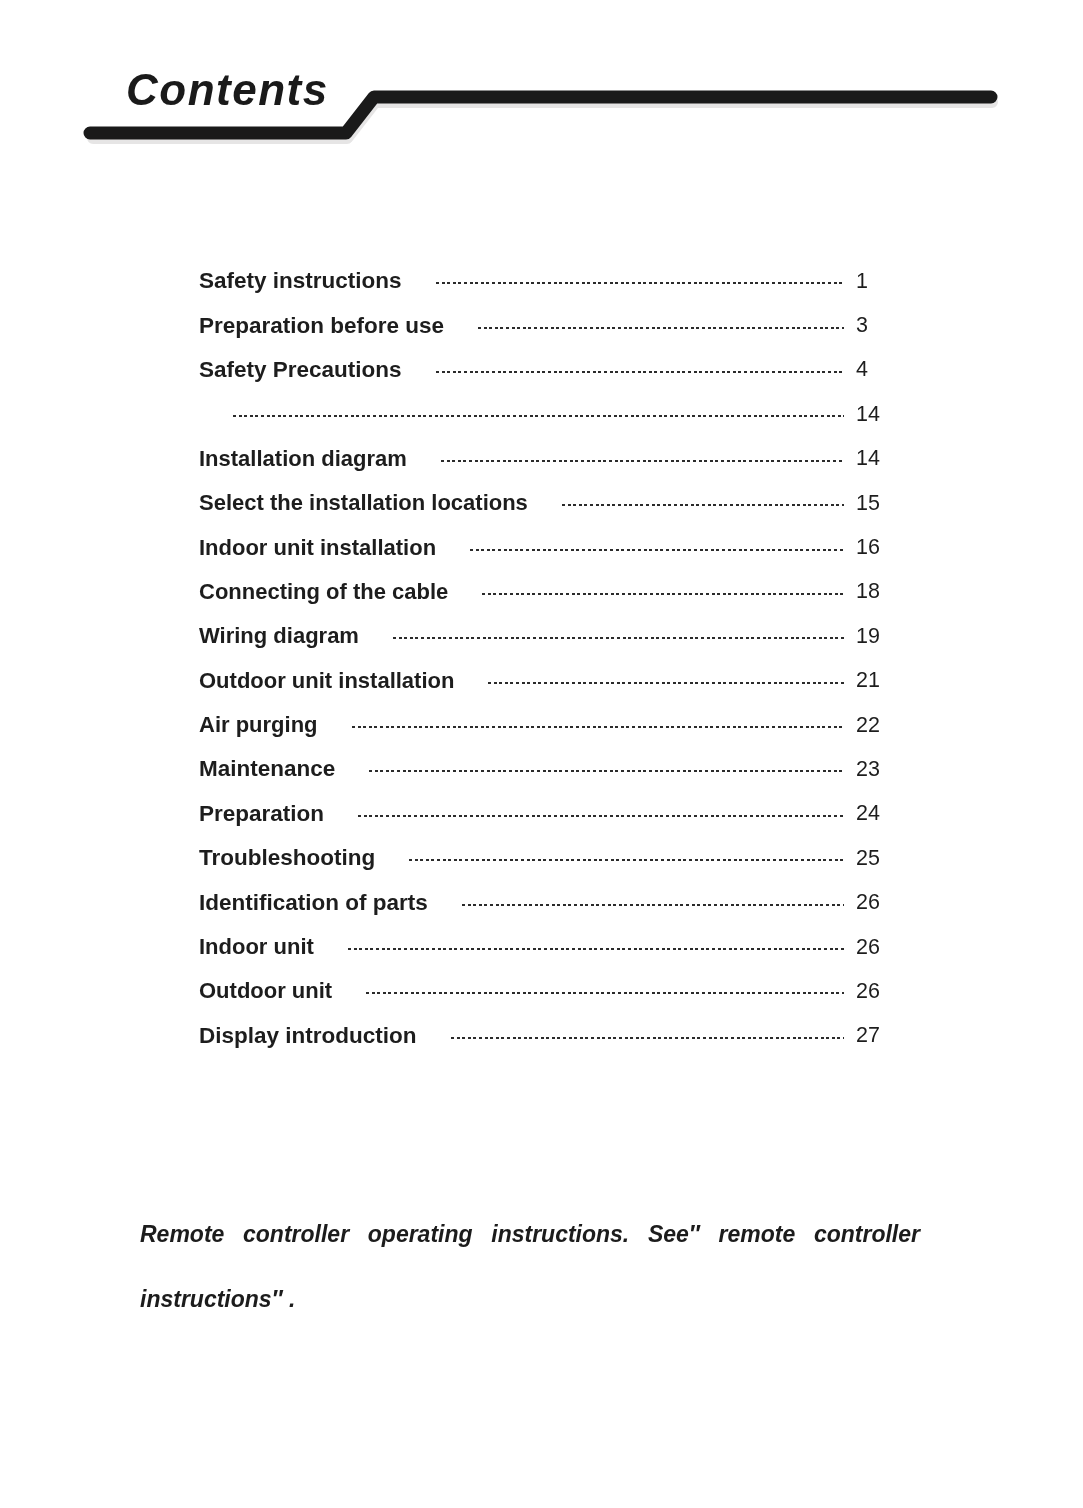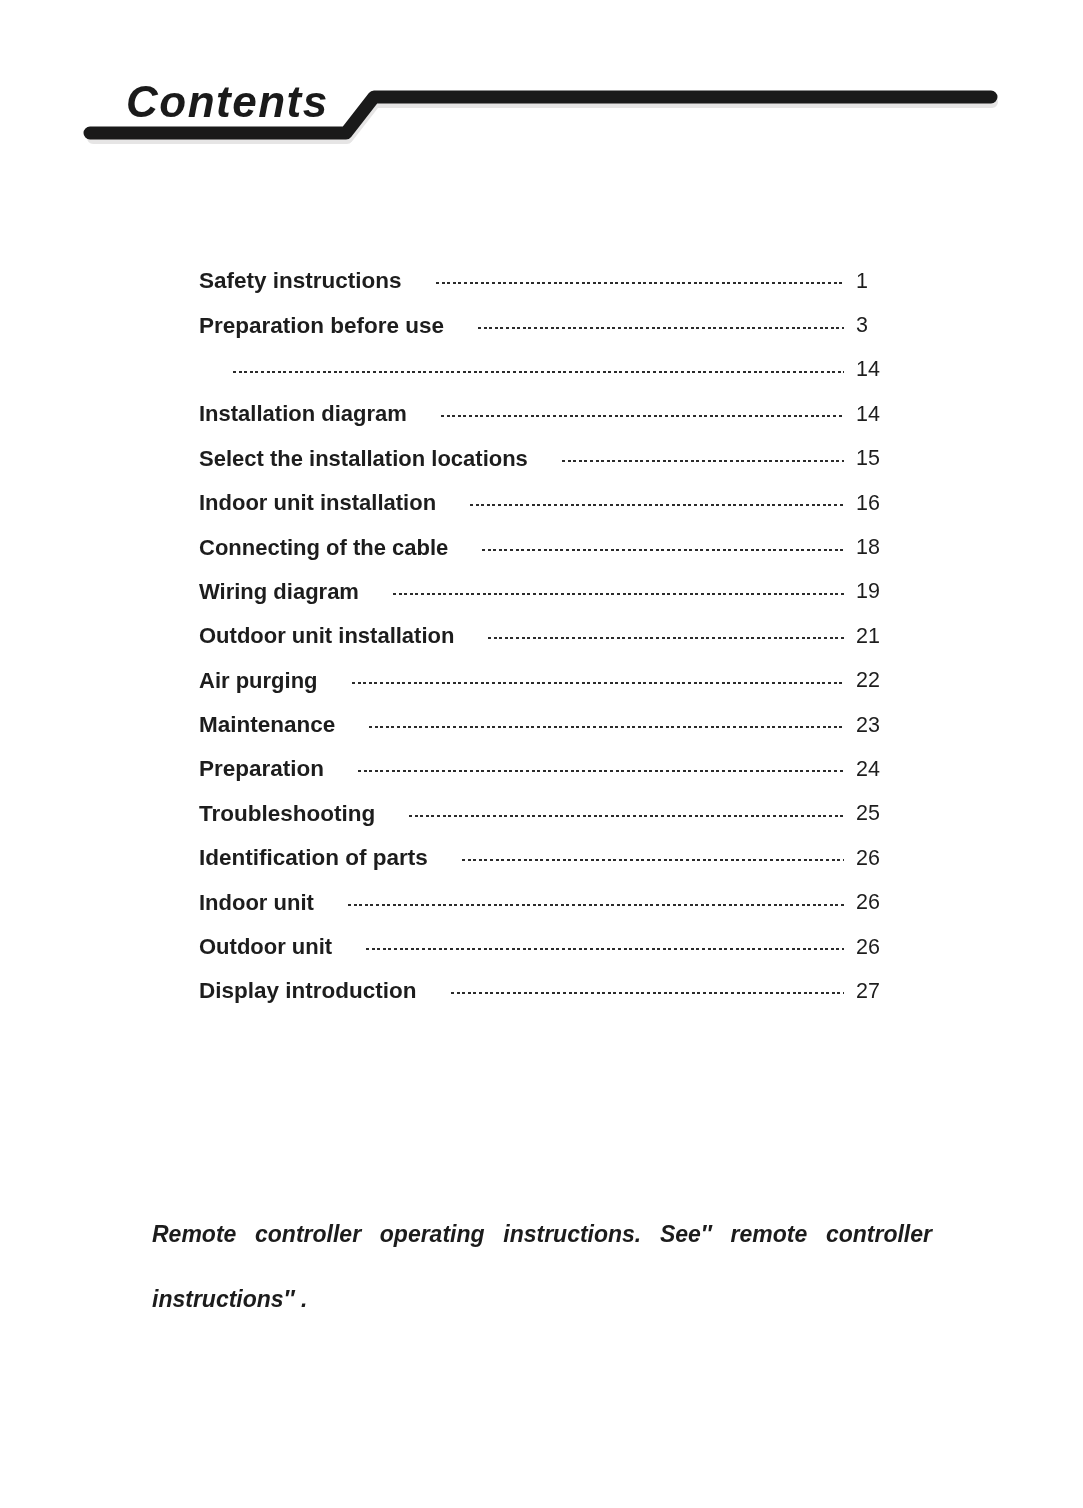--- a/index.html
+++ b/index.html
@@ -21,21 +21,21 @@
   .header-graphic {
     position: absolute;
     top: 0;
     left: 0;
     width: 1083px;
     height: 180px;
   }
   .page-title {
     position: absolute;
     left: 126px;
-    top: 80px;
+    top: 68px;
     font-size: 44px;
     font-weight: bold;
     font-style: italic;
     letter-spacing: 1.5px;
     line-height: 1;
     color: #1a1a1a;
     white-space: nowrap;
   }
 
   
@@ -72,21 +72,21 @@
     flex: none;
     width: 28px;
     font-size: 21.5px;
     text-align: left;
     color: #1d1d1d;
   }
 
   
   .footnote {
     position: absolute;
-    left: 152px;
+    left: 140px;
     top: 1216px;
     width: 780px;
     font-size: 23px;
     font-weight: bold;
     font-style: italic;
     line-height: 37px;
     color: #1c1c1c;
     margin: 0;
   }
   .fn-line1 {
@@ -117,20 +117,25 @@
         <span class="t">Safety instructions</span>
         <span class="leader"></span>
         <span class="p">1</span>
       </div>
       <div class="row bold">
         <span class="t">Preparation before use</span>
         <span class="leader"></span>
         <span class="p">3</span>
       </div>
       <div class="row bold">
+        <span class="t">Safety Precautions</span>
+        <span class="leader"></span>
+        <span class="p">4</span>
+      </div>
+      <div class="row bold">
         <span class="leader"></span>
         <span class="p">14</span>
       </div>
       <div class="row">
         <span class="t">Installation diagram</span>
         <span class="leader"></span>
         <span class="p">14</span>
       </div>
       <div class="row">
         <span class="t">Select the installation locations</span>

